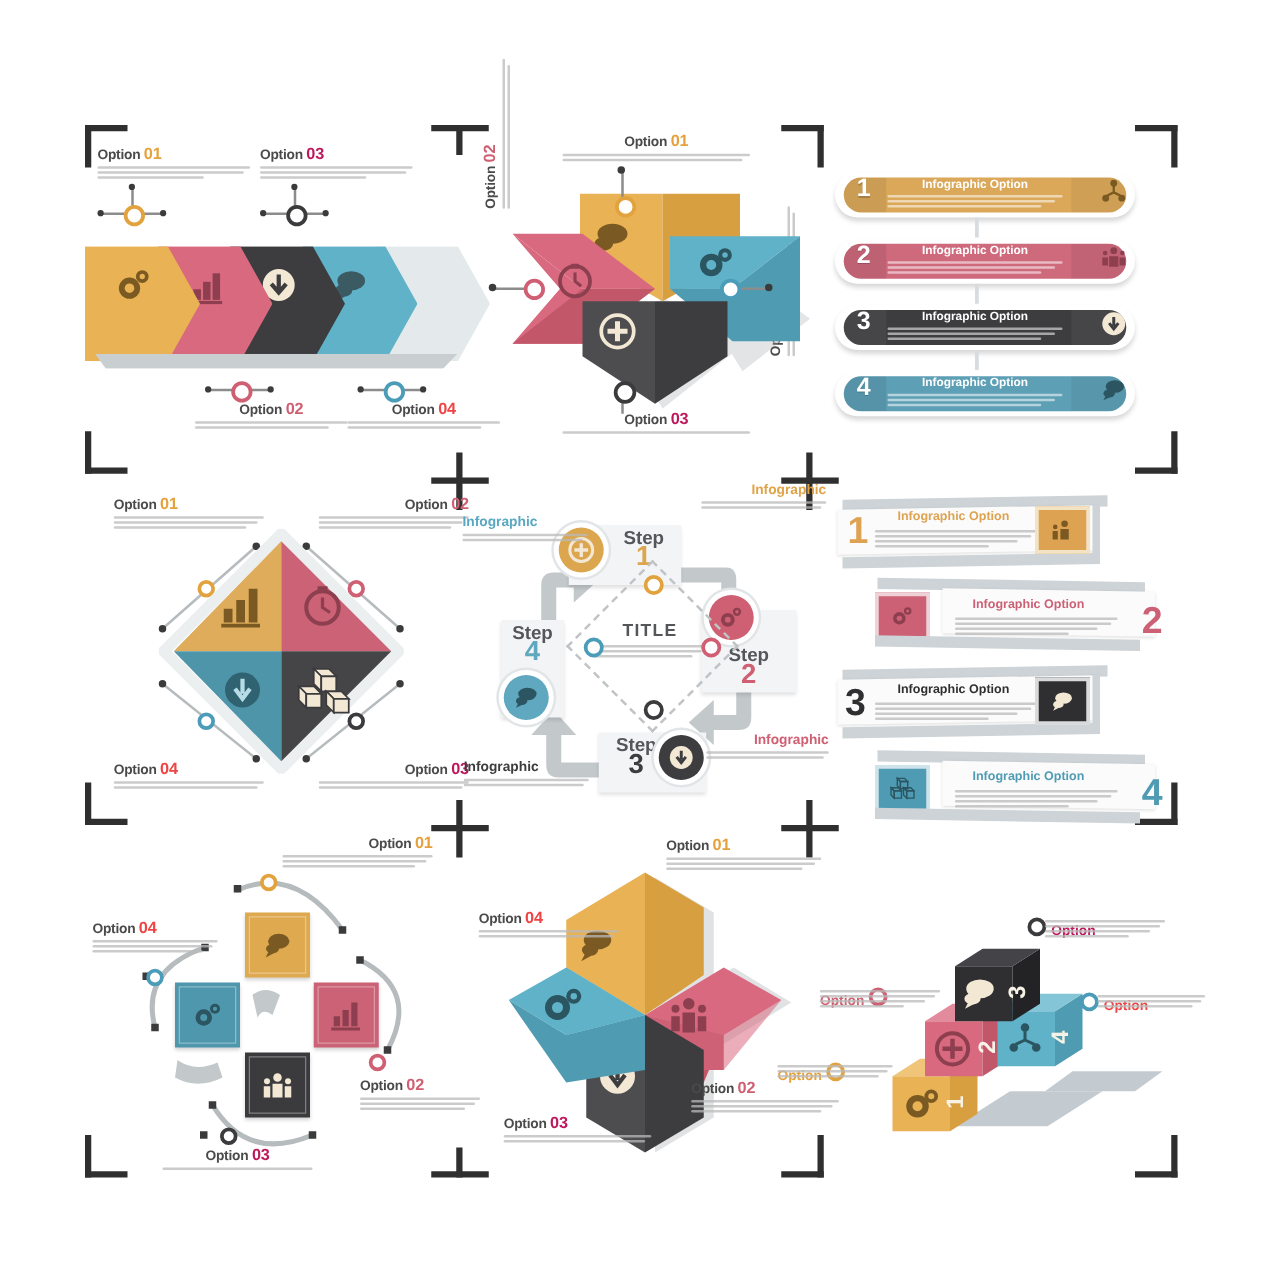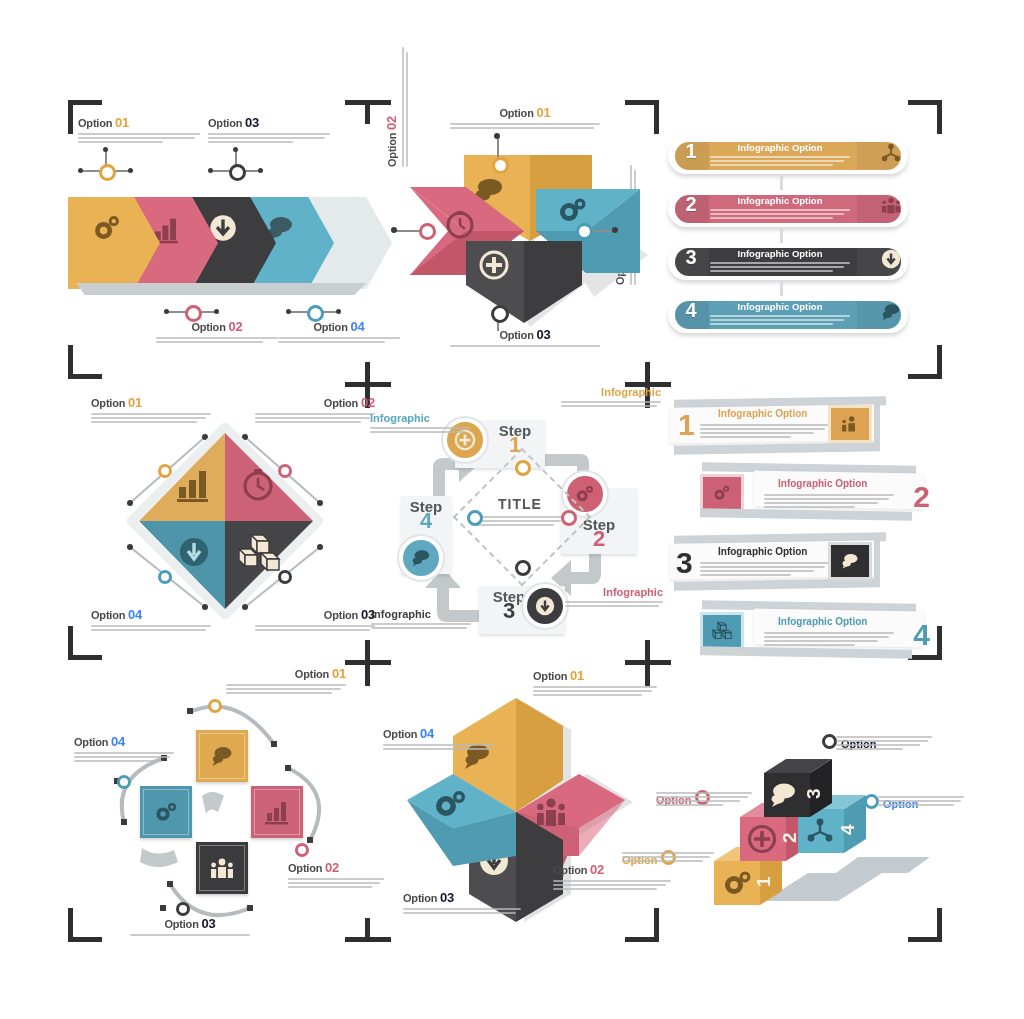--- a/index.html
+++ b/index.html
@@ -22,21 +22,21 @@
   .tee-down i.v{width:5px;height:24px;left:20px;top:0}
   .tee-up i.h{width:46px;height:5px;left:0;bottom:0}
   .tee-up i.v{width:5px;height:24px;left:20px;bottom:0}
   .plus i.h{width:46px;height:5px;left:0;top:20px}
   .plus i.v{width:5px;height:46px;left:20px;top:0}
 
   
   .opt-label{font-weight:bold;font-size:11px;color:#4a4a4a;letter-spacing:-.2px;
              font-family:"Liberation Sans",sans-serif;white-space:nowrap;}
   .opt-label b{font-size:13px;}
-  .c-or{color:#e5a23c}.c-pk{color:#cf5f72}.c-dk{color:#0f172a}.c-bl{color:#3b82f6}
+  .c-or{color:#e5a23c}.c-pk{color:#cf5f72}.c-dk{color:#be185d}.c-bl{color:#ef4444}
   .lorem{margin-top:3px;}
   .lorem span{display:block;height:2px;background:#b9b9b9;opacity:.75;margin-bottom:2px;border-radius:1px;}
   .lorem .r1{width:100%}.lorem .r2{width:96%}.lorem .r3{width:88%}.lorem .r4{width:70%}
 
   
   #p1{position:absolute;left:60px;top:115px;width:310px;height:235px;}
   #p1 .strip{position:absolute;left:8px;top:82px;width:296px;height:92px;}
   #p1 .arr{position:absolute;top:0;width:92px;height:92px;
           clip-path:polygon(0 0,72% 0,100% 50%,72% 100%,0 100%,28% 50%);}
   #p1 .arr .ic{position:absolute;left:22px;top:14px;width:34px;height:34px;}

